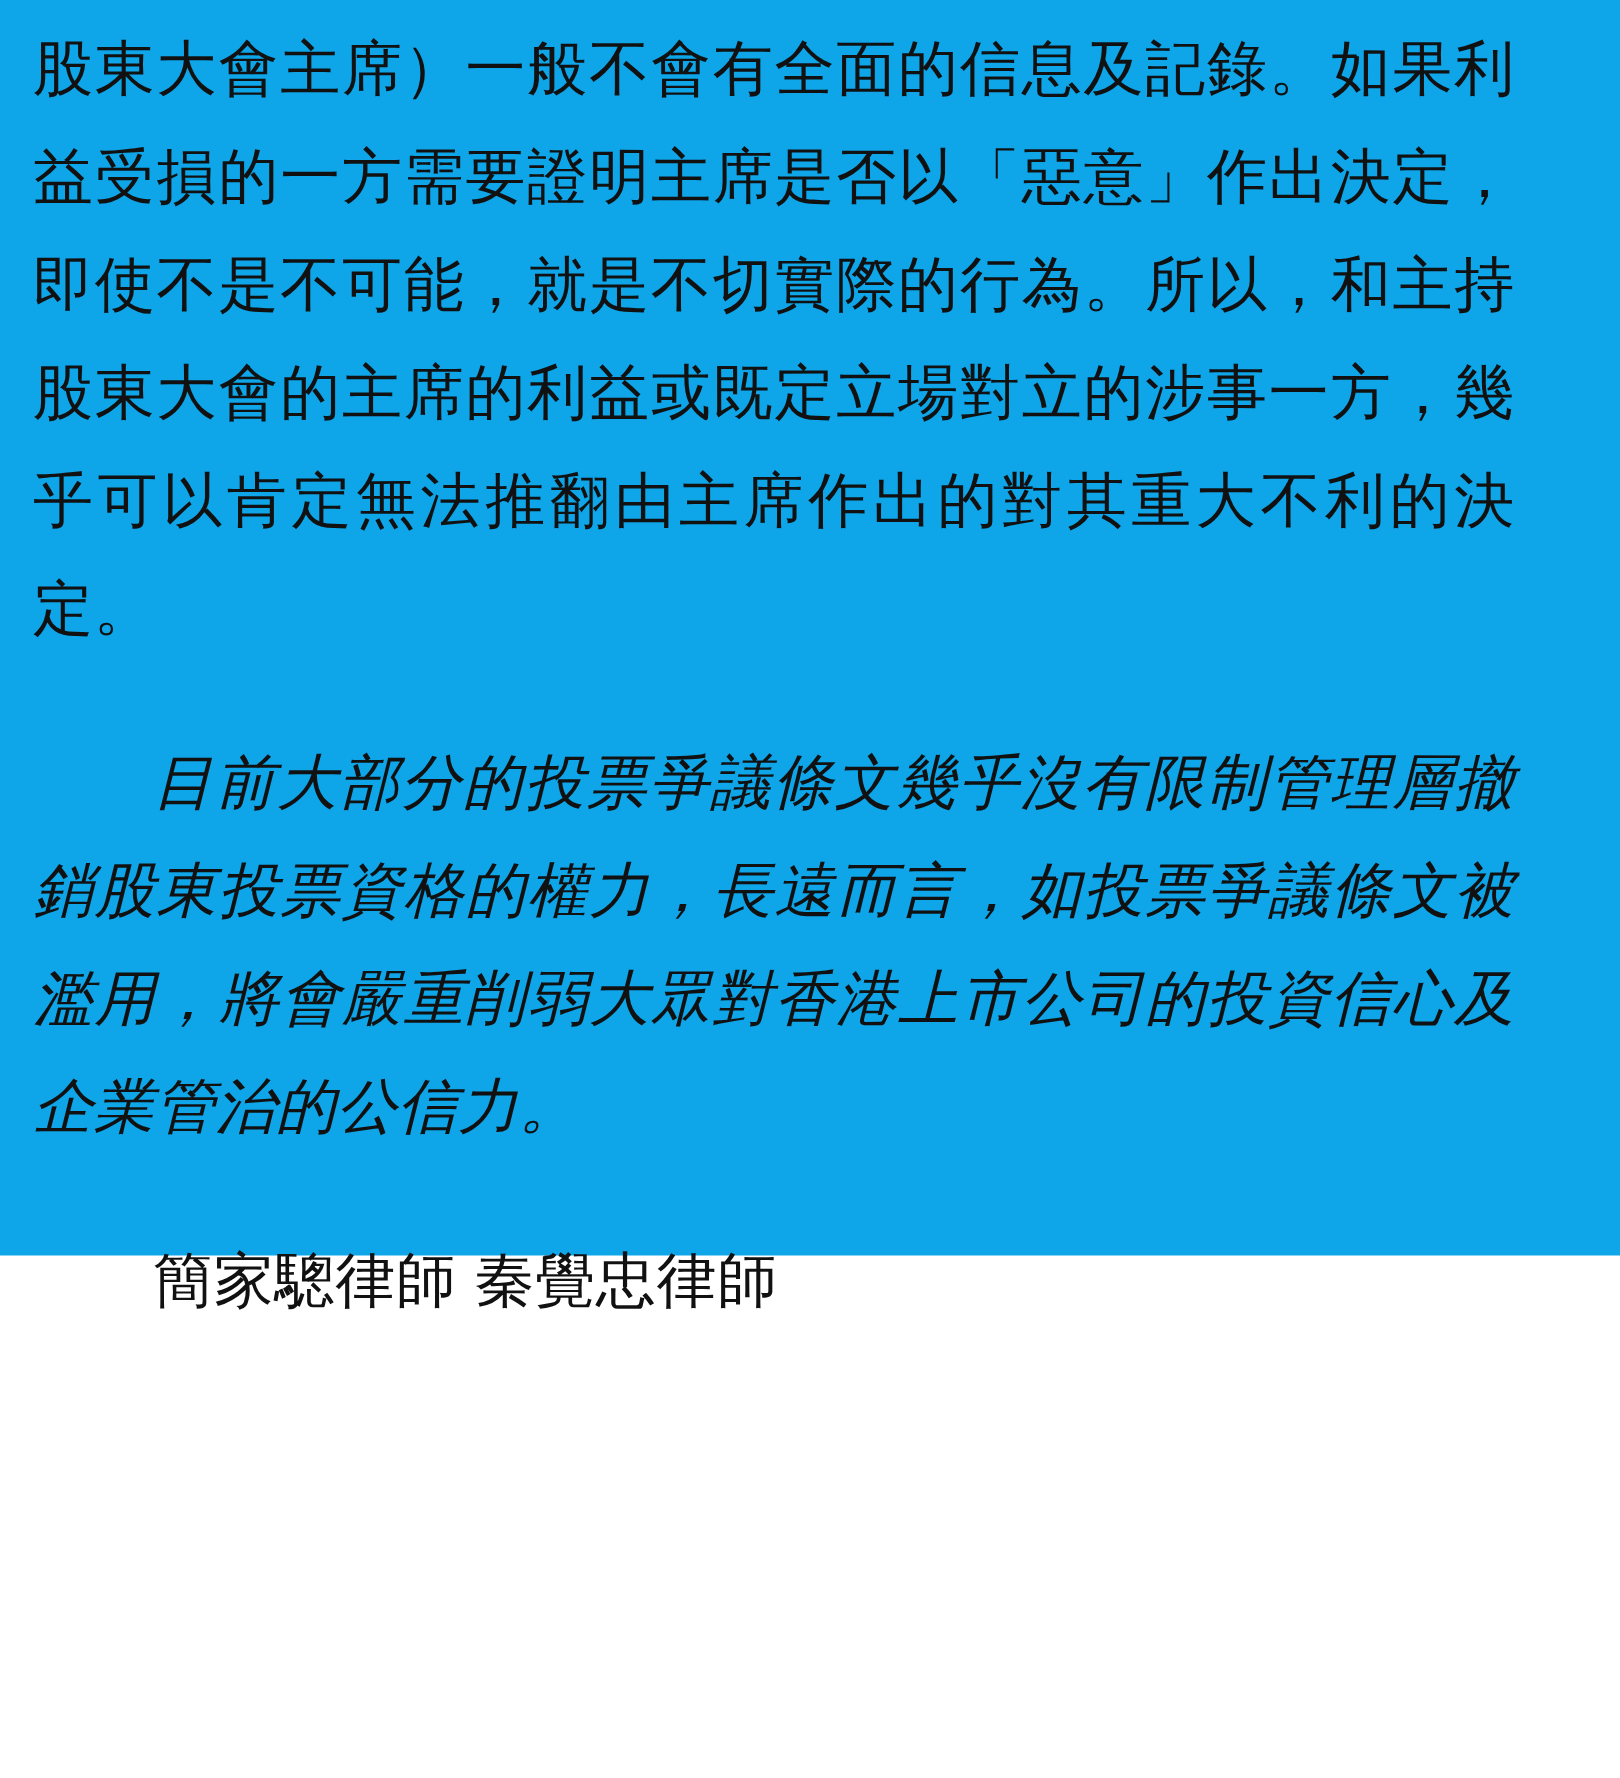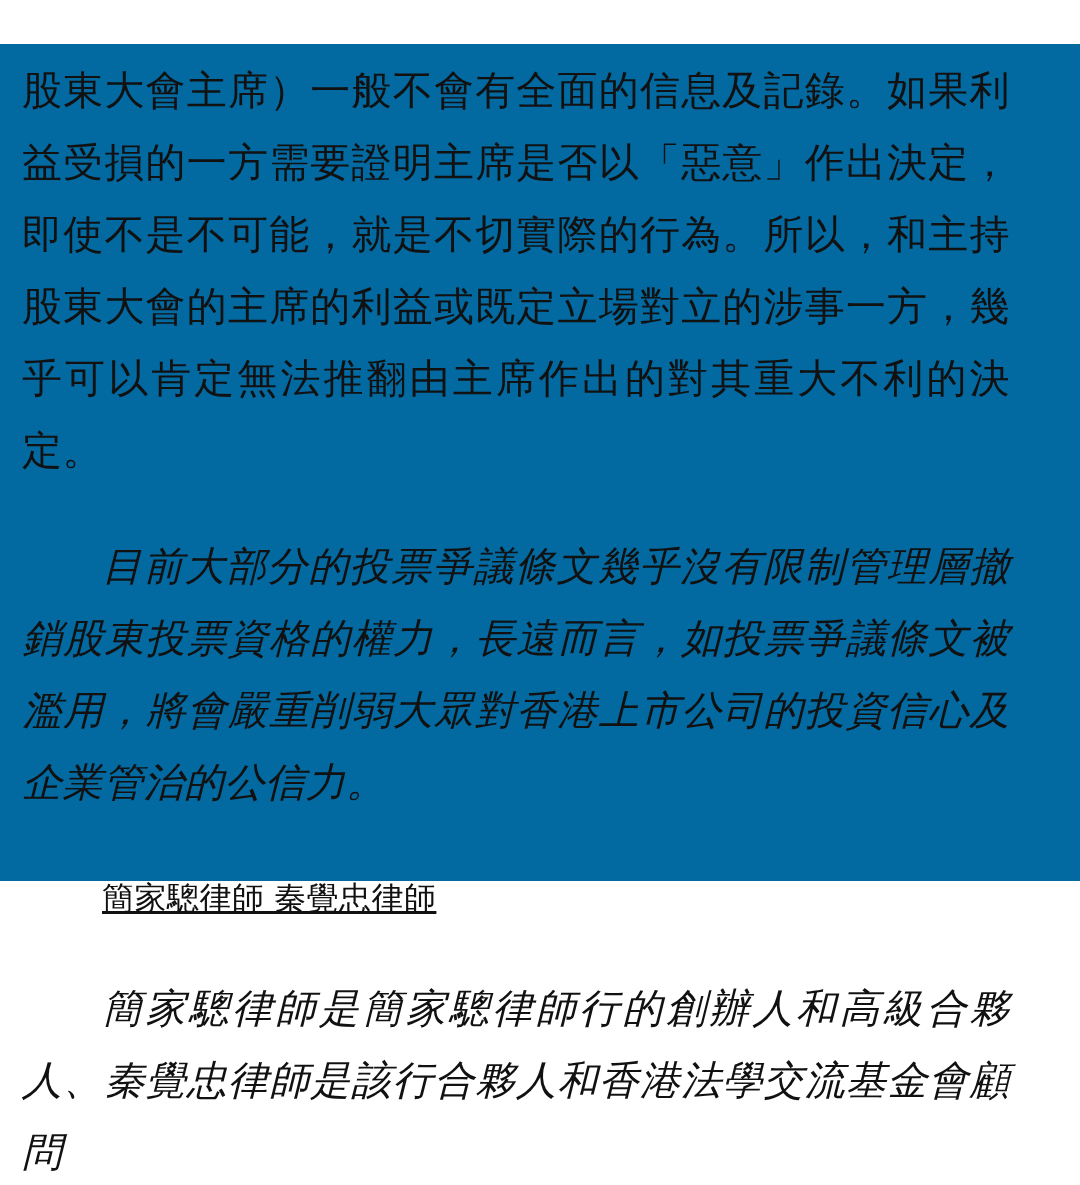--- a/index.html
+++ b/index.html
@@ -12,22 +12,21 @@
     height: 1185px;
     font-family: "Liberation Sans", "DejaVu Sans", sans-serif;
     color: #1a1a1a;
     overflow: hidden;
   }
   .page {
     box-sizing: border-box;
     width: 1080px;
     height: 837px;
     padding: 10px 70px 0 22px;
-    background: #0369a1;
-    margin-top: 44px;
+    background: #0ea5e9;
   }
   .para {
     font-size: 40px;
     line-height: 72px;
     letter-spacing: 0.5px;
     text-align: justify;
     text-justify: inter-character;
     margin: 0;
     color: #111111;
     font-weight: 400;
@@ -36,41 +35,39 @@
     text-indent: 80px;
     font-style: italic;
   }
   .gap-lg {
     height: 44px;
   }
   .gap-md {
     height: 38px;
   }
   .byline {
-    font-size: 32px;
+    font-size: 40px;
     line-height: 72px;
     letter-spacing: 0.5px;
     margin: 0;
     text-indent: 80px;
     color: #111111;
-    text-decoration: underline;
   }
 </style>
 </head>
 <body>
 
 <div class="page">
 
   <p class="para">股東大會主席）一般不會有全面的信息及記錄。如果利益受損的一方需要證明主席是否以「惡意」作出決定，即使不是不可能，就是不切實際的行為。所以，和主持股東大會的主席的利益或既定立場對立的涉事一方，幾乎可以肯定無法推翻由主席作出的對其重大不利的決定。</p>
 
   <div class="gap-lg"></div>
 
   <p class="para indent">目前大部分的投票爭議條文幾乎沒有限制管理層撤銷股東投票資格的權力，長遠而言，如投票爭議條文被濫用，將會嚴重削弱大眾對香港上市公司的投資信心及企業管治的公信力。</p>
 
   <div class="gap-lg"></div>
 
   <p class="byline">簡家驄律師 秦覺忠律師</p>
 
   <div class="gap-md"></div>
 
-  <p class="para indent">簡家驄律師是簡家驄律師行的創辦人和高級合夥人、秦覺忠律師是該行合夥人和香港法學交流基金會顧問</p>
 
 </div>
 
 </body></html>

